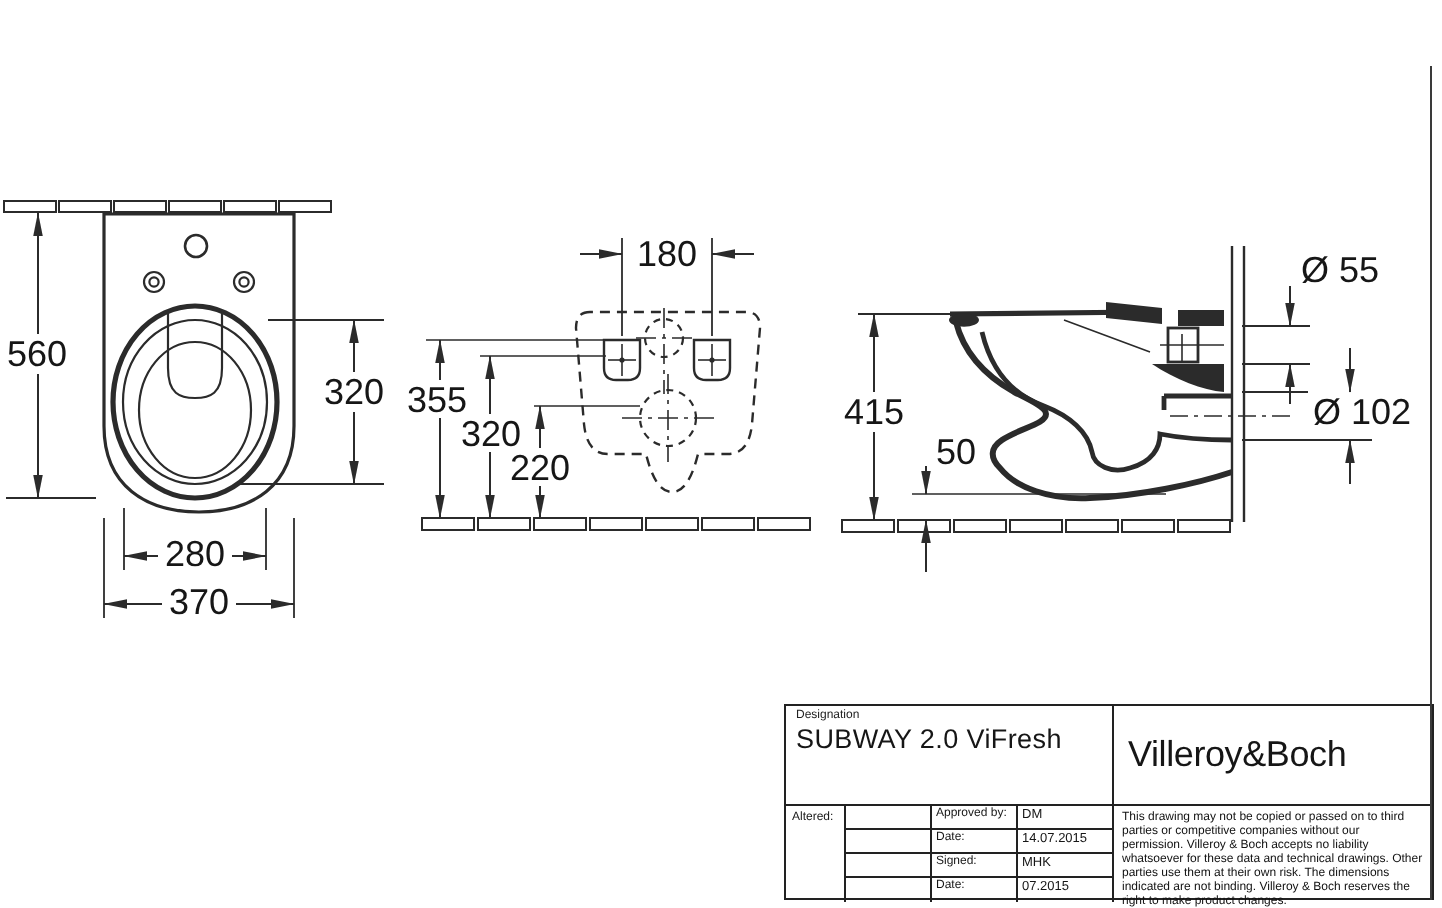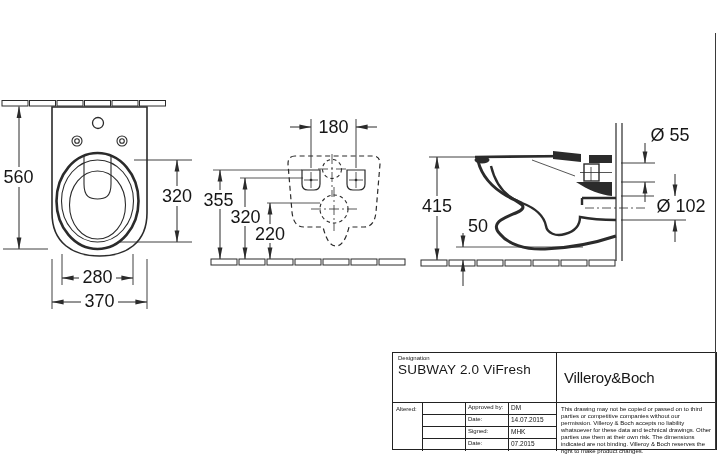--- a/index.html
+++ b/index.html
@@ -12,21 +12,21 @@
   
   #tblock{position:absolute;left:392px;top:352px;width:325px;height:98px;
           border:1px solid #222;box-sizing:border-box;background:#fff;}
   .tb-row1{position:absolute;left:0;top:0;width:100%;height:50px;box-sizing:border-box;
            border-bottom:1px solid #222;display:flex;}
   .tb-desig{width:164px;box-sizing:border-box;border-right:1px solid #222;padding:2px 5px;}
   .tb-desig .lab{font-size:6px;color:#222;}
   .tb-desig .l1{font-size:13.5px;margin-top:1px;letter-spacing:.2px;}
   .tb-desig .l2{font-size:11px;margin-top:3px;}
   .tb-brand{flex:1;display:flex;align-items:center;padding-left:7px;}
-  .tb-brand span{font-size:15px;letter-spacing:-.2px;}
+  .tb-brand span{font-size:18px;letter-spacing:-.2px;}
   .tb-row2{position:absolute;left:0;top:50px;width:100%;height:48px;display:flex;}
   .tb-appr{width:164px;position:relative;box-sizing:border-box;border-right:1px solid #222;}
   .tb-altered{position:absolute;left:3px;top:3px;font-size:6px;}
   .tb-grid{position:absolute;left:29px;top:0;right:0;bottom:0;display:grid;
            grid-template-columns:43px 43px 1fr;grid-auto-rows:1fr;}
   .tb-grid div{box-sizing:border-box;border-left:1px solid #222;border-bottom:1px solid #222;
                padding:1px 2px;overflow:hidden;white-space:nowrap;}
   .tb-grid div.lastrow{border-bottom:none;}
   .cell-lab{font-size:6px;}
   .cell-val{font-size:6.5px;}

